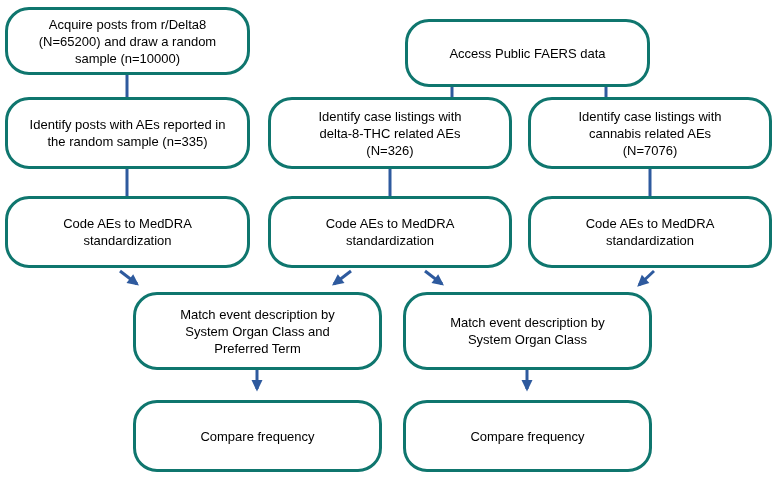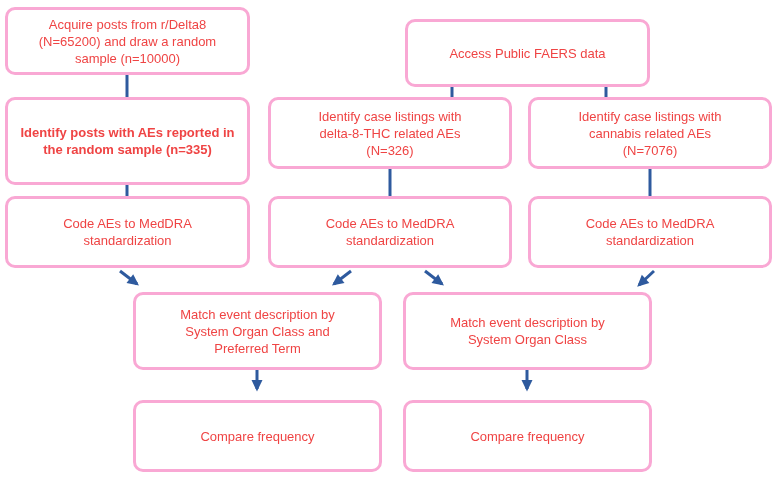--- a/index.html
+++ b/index.html
@@ -19,38 +19,38 @@
     position: absolute;
     left: 0;
     top: 0;
     width: 777px;
     height: 479px;
     pointer-events: none;
   }
   .node {
     position: absolute;
     box-sizing: border-box;
-    border: 3px solid #f9a8d4;
-    border-radius: 10px;
+    border: 3px solid #0f766e;
+    border-radius: 24px;
     background: #ffffff;
     display: flex;
     align-items: center;
     justify-content: center;
     text-align: center;
     white-space: pre-line;
-    color: #ef4444;
+    color: #000000;
     font-size: 13px;
     line-height: 17px;
     padding: 4px 6px;
   }
   
   .n-acquire   { left: 5px;   top: 7px;   width: 245px; height: 68px; }
   .n-faers     { left: 405px; top: 19px;   width: 245px; height: 68px; }
   
-  .n-id-posts  { left: 5px;   top: 97px;  width: 245px; height: 88px; font-weight: bold; }
+  .n-id-posts  { left: 5px;   top: 97px;  width: 245px; height: 72px; }
   .n-id-delta8 { left: 268px; top: 97px;  width: 244px; height: 72px; }
   .n-id-cann   { left: 528px; top: 97px;  width: 244px; height: 72px; }
   
   .n-code-l    { left: 5px;   top: 196px; width: 245px; height: 72px; }
   .n-code-m    { left: 268px; top: 196px; width: 244px; height: 72px; }
   .n-code-r    { left: 528px; top: 196px; width: 244px; height: 72px; }
   
   .n-match-pt  { left: 133px; top: 292px; width: 249px; height: 78px; }
   .n-match-soc { left: 403px; top: 292px; width: 249px; height: 78px; }
   

